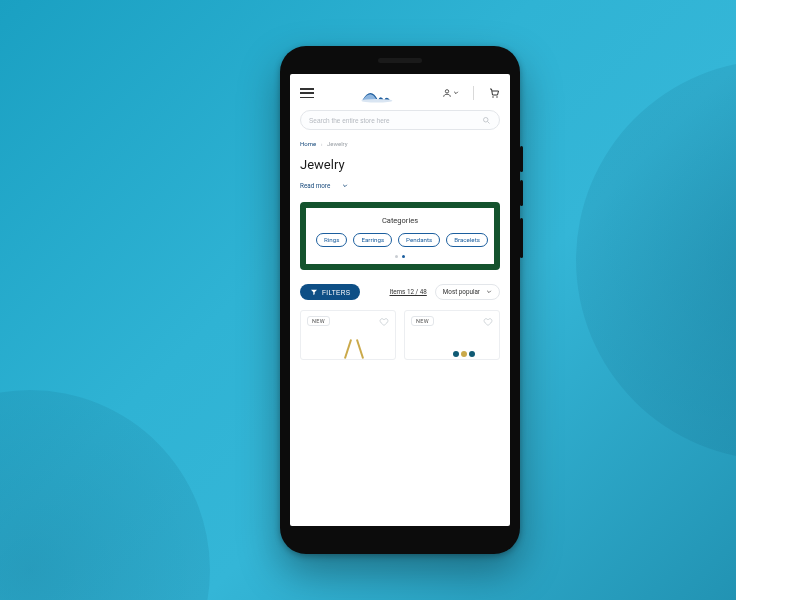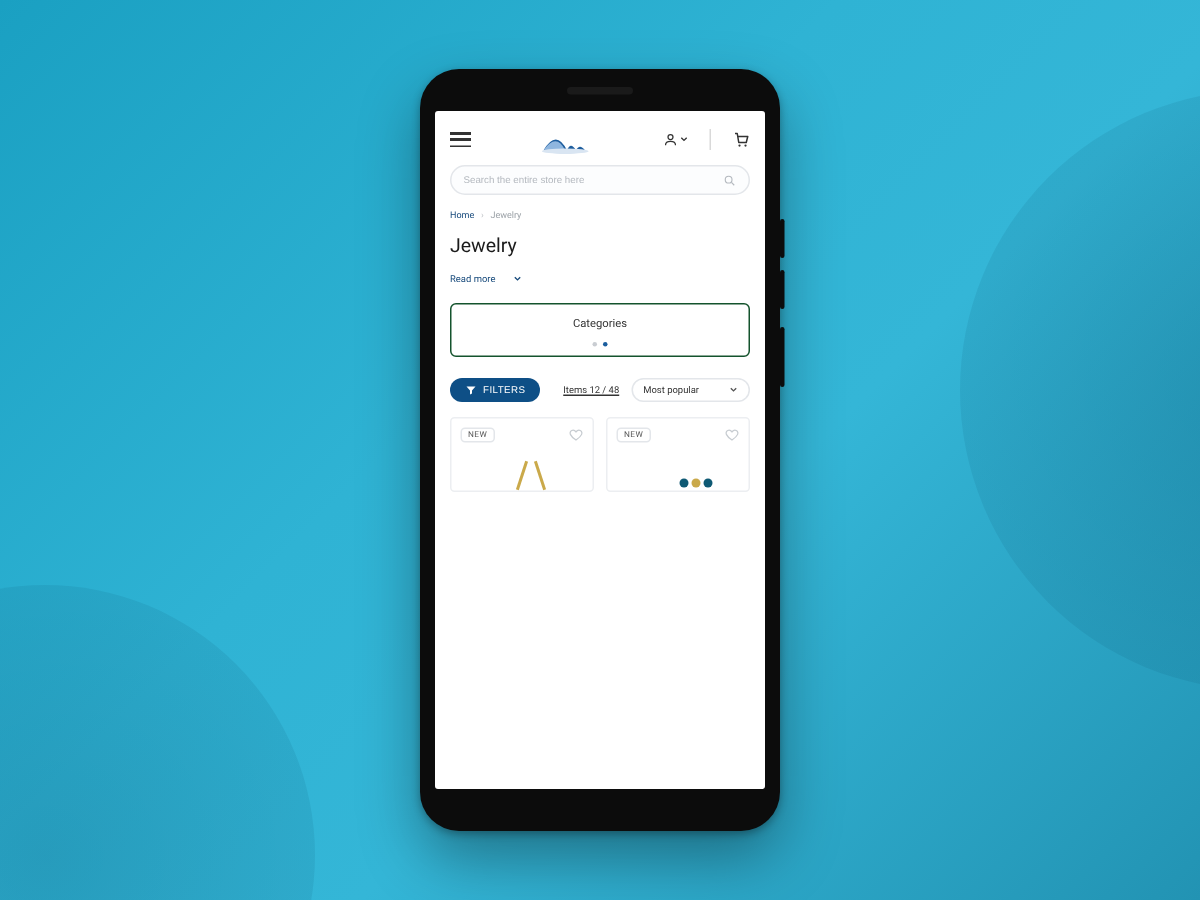--- a/index.html
+++ b/index.html
@@ -1,21 +1,21 @@
 <!DOCTYPE html>
 <html><head>
 <meta charset="utf-8">
 <style>
   * { box-sizing: border-box; margin: 0; padding: 0; }
   html, body { width: 800px; height: 600px; overflow: hidden; font-family: -apple-system, "Segoe UI", Roboto, Arial, sans-serif; }
 
   
   .bg {
     position: relative;
-    width: 800px; height: 600px;
+    width: 736px; height: 600px;
     background: linear-gradient(135deg, #1aa0c2 0%, #2fb3d4 40%, #34b6d7 60%, #2293b3 100%);
     overflow: hidden;
   }
   .bg-circle-1 {
     position: absolute;
     width: 360px; height: 360px; border-radius: 50%;
     background: radial-gradient(circle at 50% 50%, rgba(0,60,90,0.20), rgba(0,60,90,0.05));
     left: -150px; bottom: -150px;
   }
   .bg-circle-2 {
@@ -91,21 +91,21 @@
   .content { padding: 0 10px; }
   .breadcrumb { font-size: 6px; color:#9aa0a6; margin: 2px 0 10px 0; }
   .breadcrumb a { color:#16497b; text-decoration:none; }
   .breadcrumb .sep { margin: 0 3px; color:#c0c4c8; }
 
   h1.page-title { font-size: 13px; font-weight: 400; color:#1b1b1b; margin-bottom: 8px; }
   .desc { font-size: 6.3px; line-height: 1.55; color:#3d3d3d; }
   .read-more { color:#16497b; font-size:6.3px; margin-top:2px; display:inline-flex; align-items:center; gap:12px; cursor:pointer; }
 
   .cat-box {
-    border:1px solid #14532d; border-radius: 4px;
+    border:6px solid #14532d; border-radius: 4px;
     margin-top: 12px; padding: 8px 0 6px 0;
     overflow:hidden;
   }
   .cat-title { text-align:center; font-size:7.5px; color:#333; margin-bottom:8px; }
   .chips { display:flex; gap:6px; padding-left:10px; }
   .chip {
     border:1px solid #1b5e9e; color:#1b5e9e; border-radius: 10px;
     padding: 2px 7px; font-size:6.2px; white-space:nowrap; cursor:pointer;
     background:#fff;
   }
@@ -115,21 +115,21 @@
 
   .toolbar { display:flex; align-items:center; gap:8px; margin:14px 0 10px 0; }
   .filters-btn {
     background:#0e4f86; color:#fff; border:none; border-radius: 12px;
     padding: 4px 10px; font-size:6.5px; display:flex; align-items:center; gap:4px; cursor:pointer;
     letter-spacing:0.3px;
   }
   .items-count { font-size:6.3px; color:#333; margin-left:auto;text-decoration:underline; }
   .sort {
     border:1px solid #e3e6ea; border-radius: 10px; padding:3px 7px;
-    font-size:6.3px; color:#333; display:flex; align-items:center; gap:20px; cursor:pointer;
+    font-size:6.3px; color:#333; display:flex; align-items:center; gap:6px; cursor:pointer;
   }
 
   .grid { display:flex; gap:8px; }
   .card { flex:1; border:1px solid #eceef1; border-radius:3px; padding:6px; position:relative; height:50px; background:#fff; }
   .badge { border:1px solid #e3e6ea; border-radius:3px; font-size:5.5px; padding:1px 4px; color:#555; letter-spacing:0.3px; background:#fff; }
   .heart { position:absolute; top:6px; right:6px; color:#c7ccd1; cursor:pointer; }
   .prod-shape { position:absolute; bottom:0; }
   .prod-1 { left:40px; width:30px; height:22px; }
   .prod-1::before, .prod-1::after {
     content:""; position:absolute; bottom:0; width:2px; height:20px; background:#caa94a;
@@ -217,20 +217,27 @@
         <span class="read-more">
           <span>Read more</span>
           <svg width="6" height="6" viewBox="0 0 10 10">
               <path d="M2 3l3 3 3-3" fill="none" stroke="#16497b" stroke-width="1.5"></path>
             </svg>
         </span>
 
         
         <div class="cat-box">
           <div class="cat-title">Categories</div>
+          <div class="chips">
+            <span class="chip">Rings</span>
+            <span class="chip">Earrings</span>
+            <span class="chip">Pendants</span>
+            <span class="chip">Bracelets</span>
+            <span class="chip">Ne</span>
+          </div>
           <div class="dots">
             <span class="dot"></span>
             <span class="dot active"></span>
           </div>
         </div>
 
         
         <div class="toolbar">
           <button class="filters-btn">
             <svg width="8" height="8" viewBox="0 0 24 24">

